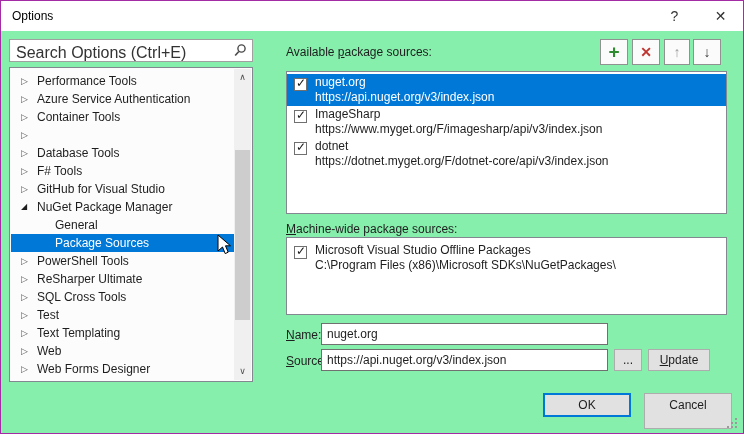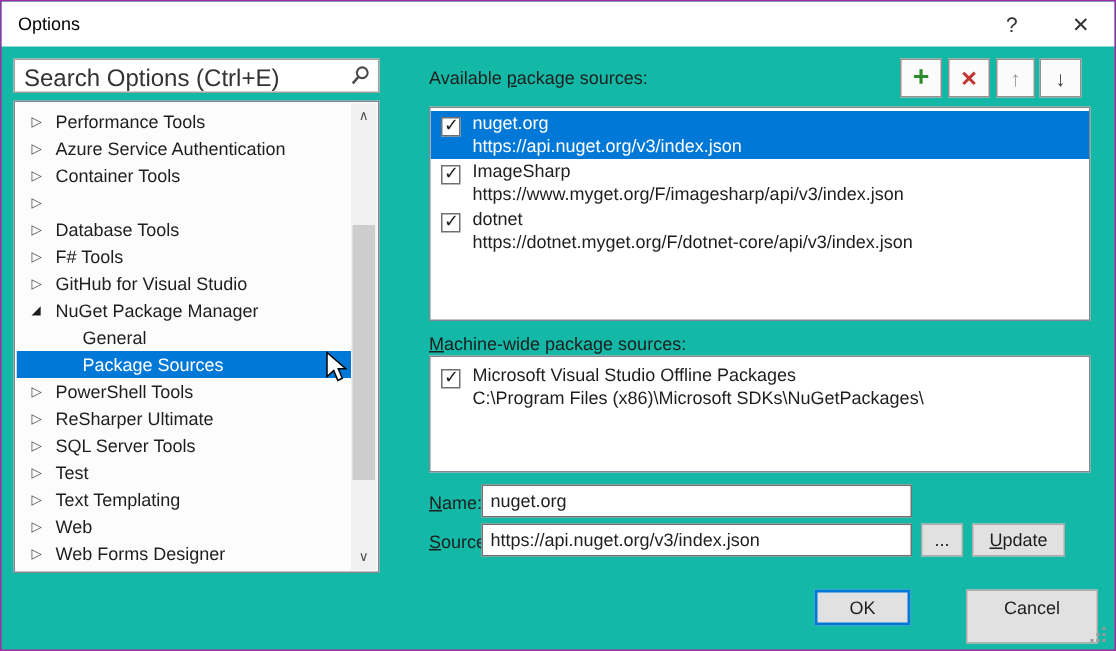--- a/index.html
+++ b/index.html
@@ -1,19 +1,19 @@
 <!DOCTYPE html>
 <html><head>
 <meta charset="utf-8">
 <style>
   html,body { margin:0; padding:0; background:#cfcfcf; }
   * { box-sizing:border-box; }
   .window {
     position:relative; width:744px; height:434px;
-    background:#14b8a6; border:1px solid #A32BA3;
+    background:#86efac; border:1px solid #A32BA3;
     font-family:"Liberation Sans", sans-serif; color:#1E1E1E;
     overflow:hidden;
   }
   
   .titlebar { position:absolute; left:0; top:0; right:0; height:30px; background:#FFFFFF; }
   .title { position:absolute; left:11px; top:8px; font-size:12px; color:#000; }
   .tb-btn { position:absolute; top:0; width:45px; height:30px; line-height:30px; text-align:center; font-size:14px; color:#333; }
   .tb-help { right:46px; }
   .tb-close { right:0; }
 
@@ -60,21 +60,21 @@
   .sname { position:absolute; left:28px; top:1px; font-size:12px; color:#1E1E1E; white-space:nowrap; }
   .surl  { position:absolute; left:28px; top:16px; font-size:12px; color:#1E1E1E; white-space:nowrap; }
 
   
   .field { position:absolute; background:#fff; border:1px solid #707070; font-size:12px; padding:3px 5px; white-space:nowrap; overflow:hidden; }
   .f-name { left:320px; top:322px; width:287px; height:22px; }
   .f-source { left:320px; top:348px; width:287px; height:22px; }
   .pbtn { position:absolute; background:#E1E1E1; border:1px solid #ADADAD; font-size:12px; text-align:center; color:#1E1E1E; }
   .btn-browse { left:613px; top:348px; width:28px; height:22px; line-height:20px; }
   .btn-update { left:647px; top:348px; width:62px; height:22px; line-height:20px; }
-  .btn-ok { left:542px; top:392px; width:64px; height:24px; line-height:20px; border:2px solid #0078D7; }
+  .btn-ok { left:542px; top:392px; width:88px; height:24px; line-height:20px; border:2px solid #0078D7; }
   .btn-cancel { left:643px; top:392px; width:88px; height:36px; line-height:22px; }
 
   
   .grip { position:absolute; right:6px; bottom:5px; width:10px; height:10px; }
   .grip i { position:absolute; width:2px; height:2px; background:#9A9A9A; }
 
   .cursor { position:absolute; left:216px; top:233px; pointer-events:none; }
 </style>
 </head>
 <body>
@@ -139,21 +139,21 @@
       <div class="trow">
           <span class="twisty">▷</span>
           <span class="tlabel">PowerShell Tools</span>
         </div>
       <div class="trow">
           <span class="twisty">▷</span>
           <span class="tlabel">ReSharper Ultimate</span>
         </div>
       <div class="trow">
           <span class="twisty">▷</span>
-          <span class="tlabel">SQL Server Tools</span>
+          <span class="tlabel">SQL Cross Tools</span>
         </div>
       <div class="trow">
           <span class="twisty">▷</span>
           <span class="tlabel">Test</span>
         </div>
       <div class="trow">
           <span class="twisty">▷</span>
           <span class="tlabel">Text Templating</span>
         </div>
       <div class="trow">

